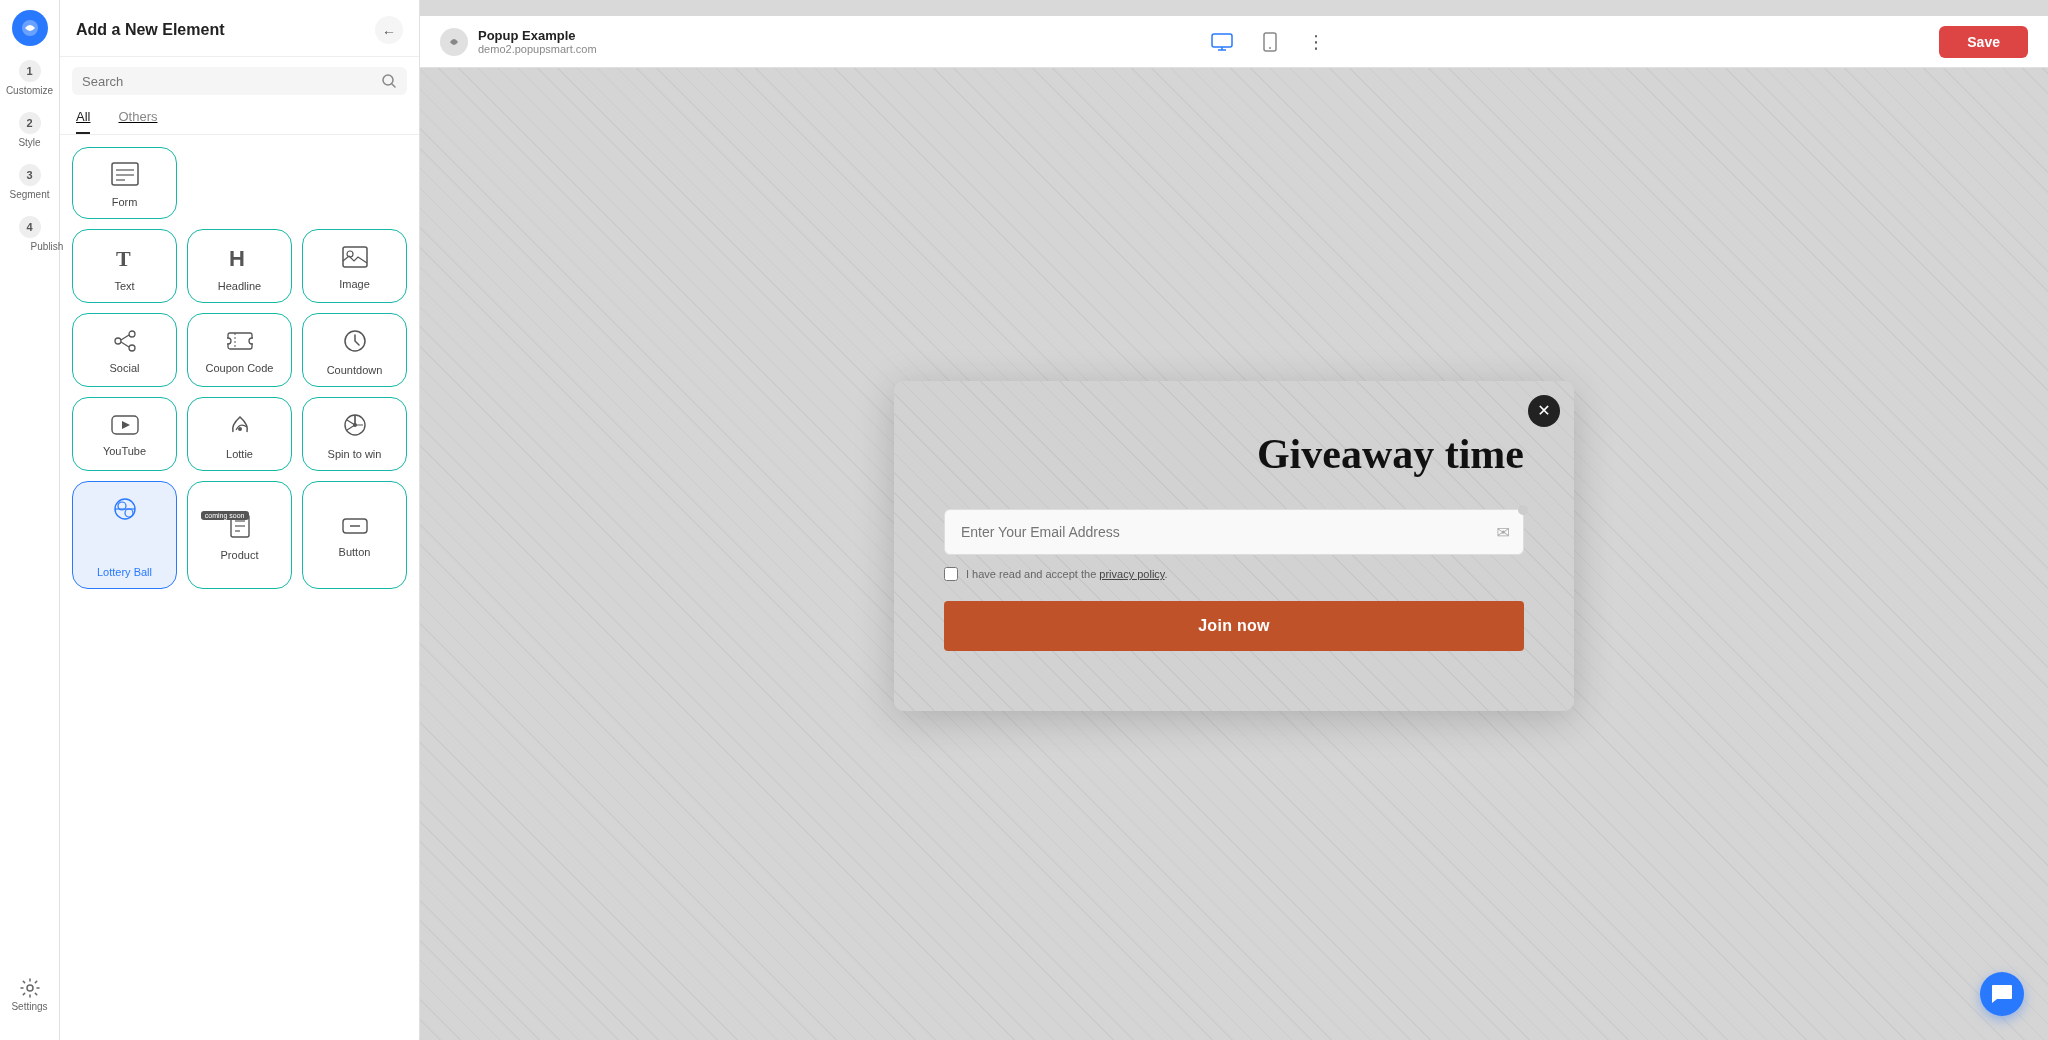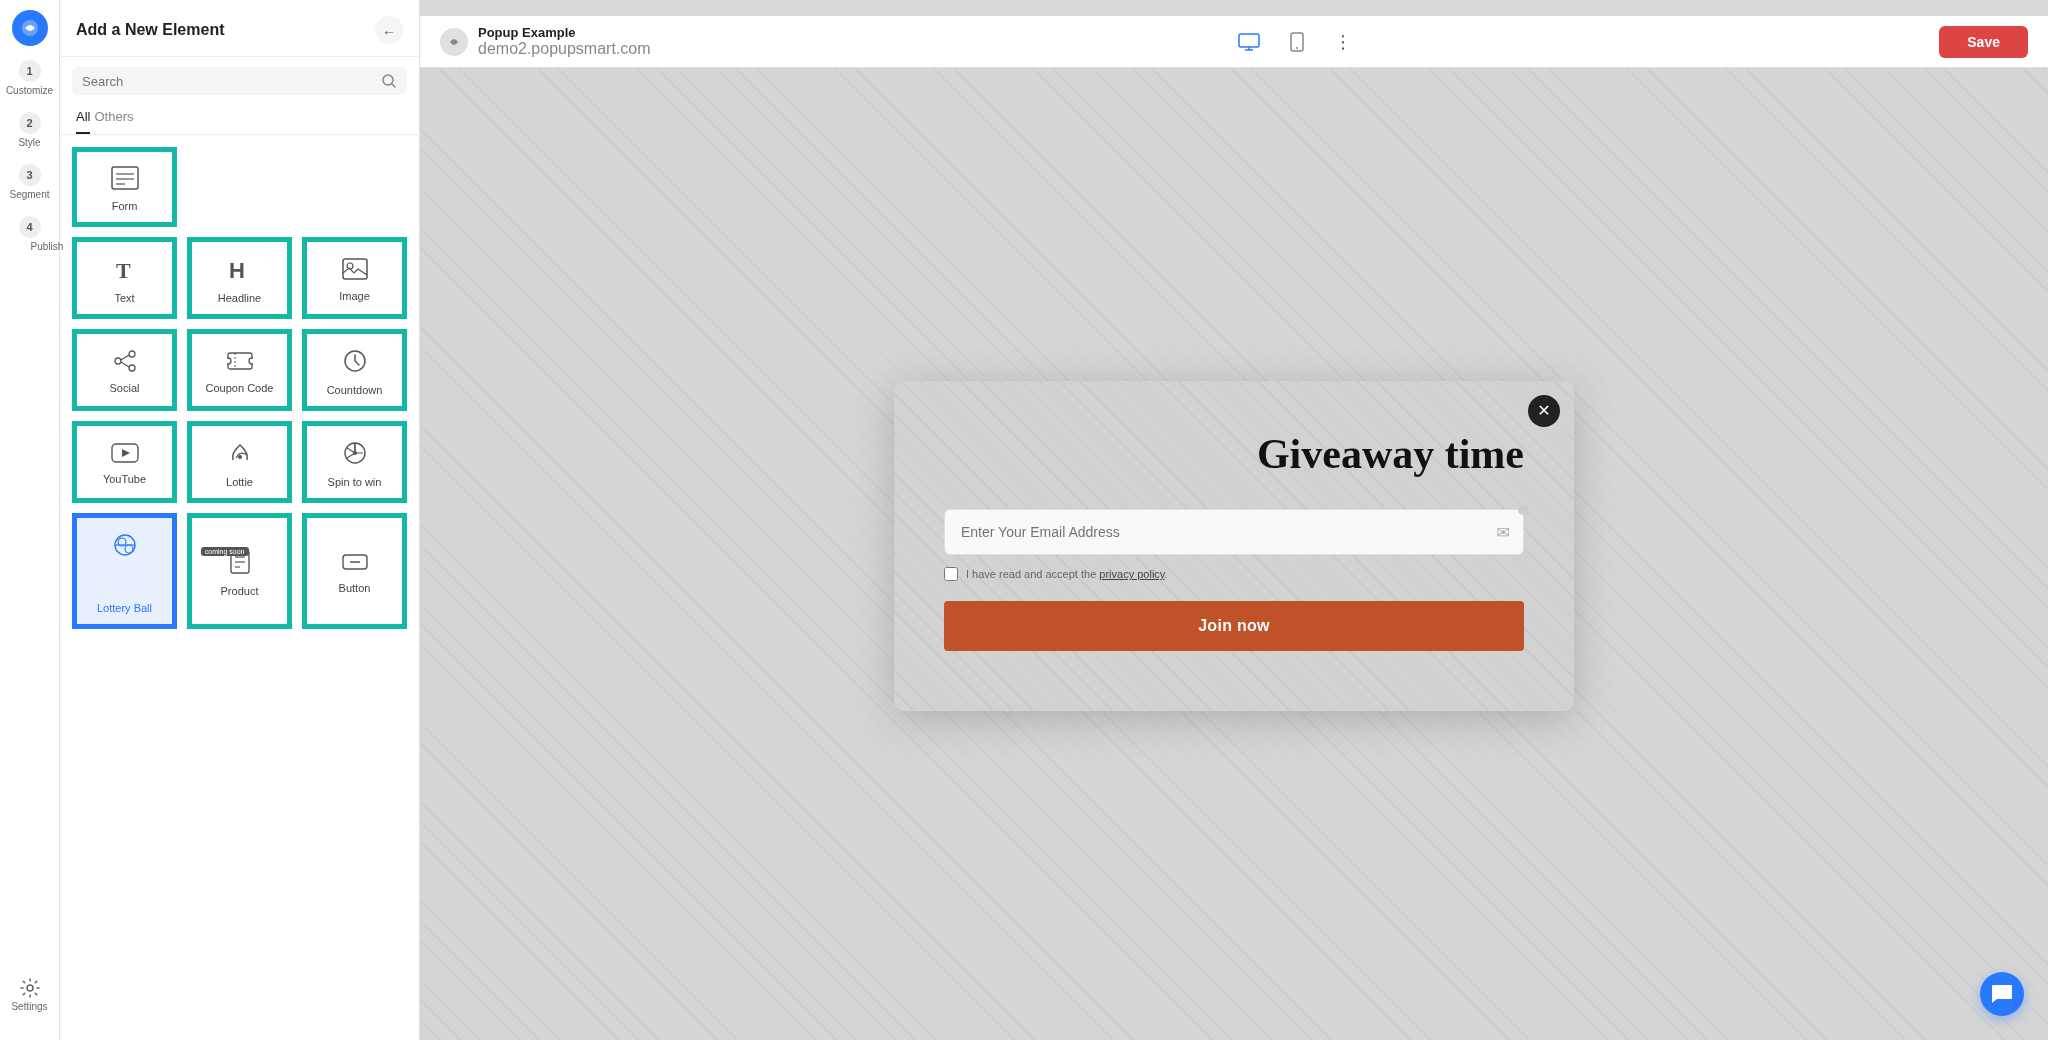--- a/index.html
+++ b/index.html
@@ -109,22 +109,23 @@
       border: none;
       background: transparent;
       outline: none;
       font-size: 13px;
       color: #666;
       flex: 1;
     }
     .tabs-row {
       display: flex;
       padding: 4px 16px 0;
-      gap: 4px;
+      gap: 28px;
       border-bottom: 1px solid #eee;
+      text-decoration: underline;
     }
     .tab {
       font-size: 13px;
       font-weight: 500;
       padding-bottom: 8px;
       cursor: pointer;
       color: #888;
     }
     .tab.active {
       color: #222;
@@ -133,22 +134,22 @@
 
     
     .elements-grid {
       display: grid;
       grid-template-columns: repeat(3, 1fr);
       gap: 10px;
       padding: 12px;
       overflow-y: auto;
     }
     .element-item {
-      border: 5px solid #14b8a6;
-      border-radius: 0;
+      border: 1px solid #14b8a6;
+      border-radius: 16px;
       display: flex;
       flex-direction: column;
       align-items: center;
       justify-content: center;
       padding: 14px 8px 10px;
       cursor: pointer;
       gap: 6px;
       background: #fff;
       transition: background 0.15s;
     }
@@ -198,21 +199,21 @@
       height: 28px;
       border-radius: 50%;
       background: #e0e0e0;
       display: flex;
       align-items: center;
       justify-content: center;
       font-size: 14px;
     }
     .site-text { display: flex; flex-direction: column; }
     .site-name { font-size: 13px; font-weight: 600; color: #222; }
-    .site-url { font-size: 16px; color: #888; }
+    .site-url { font-size: 11px; color: #888; }
     .toolbar-center { display: flex; align-items: center; gap: 16px; }
     .device-btn {
       width: 32px;
       height: 32px;
       border: none;
       background: transparent;
       cursor: pointer;
       display: flex;
       align-items: center;
       justify-content: center;

